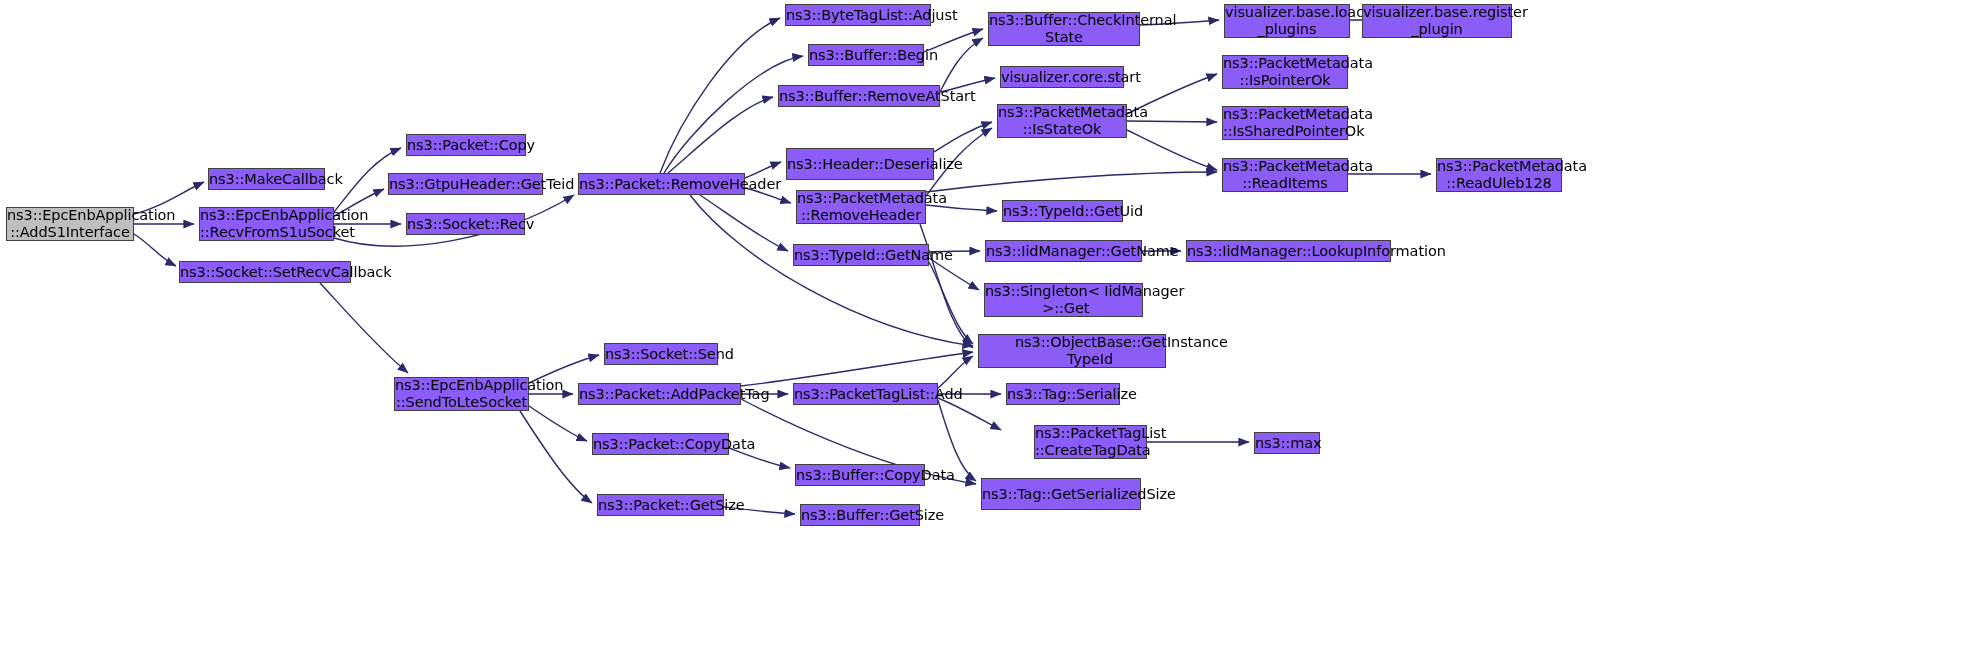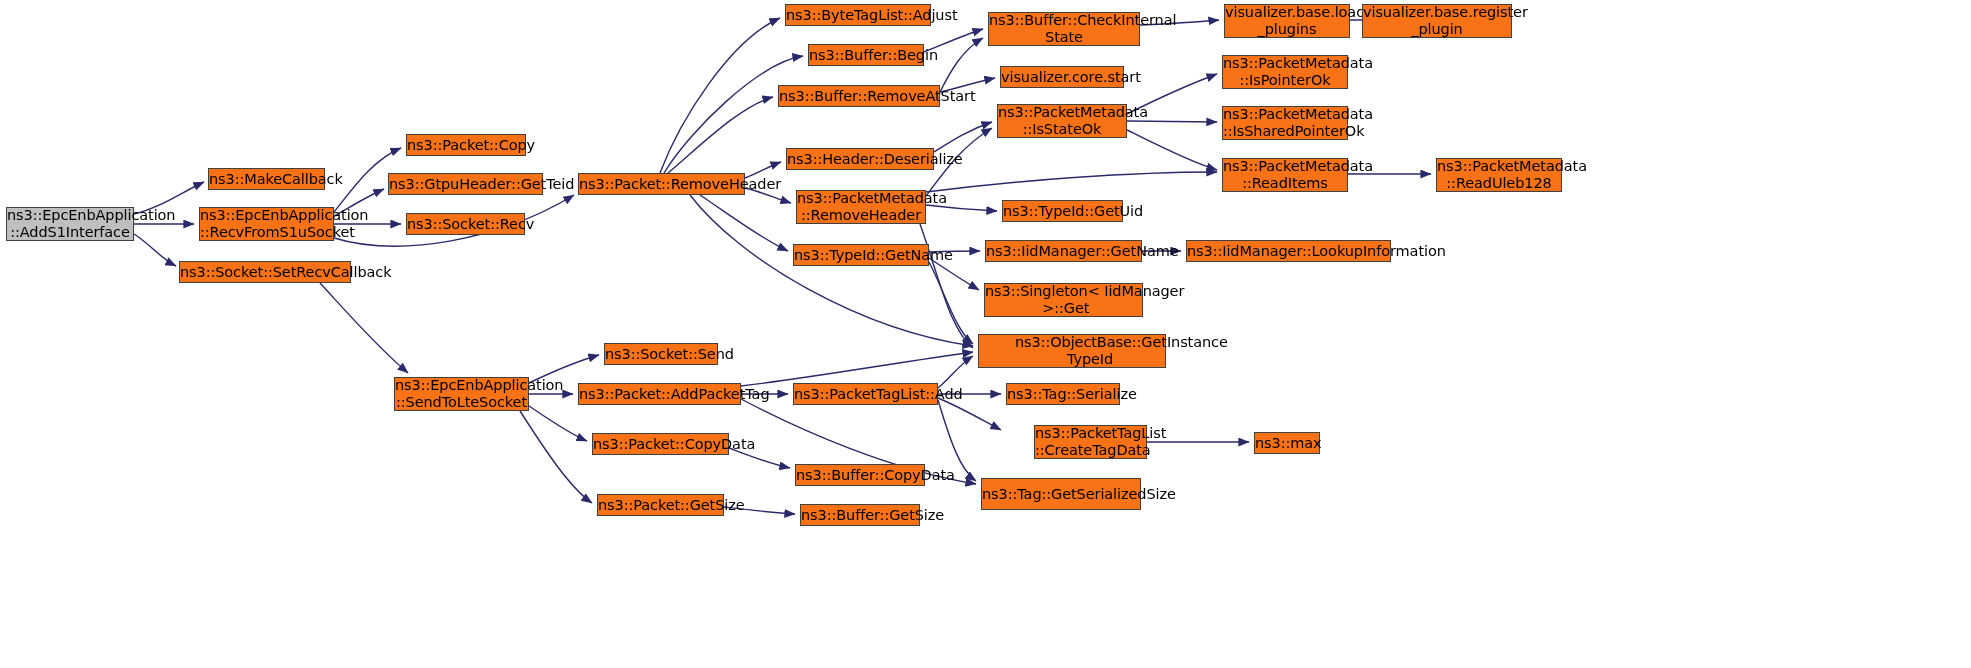--- a/index.html
+++ b/index.html
@@ -20,21 +20,21 @@
     left: 0;
     top: 0;
     width: 1971px;
     height: 668px;
     pointer-events: none;
   }
   .node {
     position: absolute;
     box-sizing: border-box;
     border: 1px solid #404040;
-    background: #f97316;
+    background: #8b5cf6;
     color: #000000;
     font-size: 14.5px;
     line-height: 17px;
     display: flex;
     align-items: center;
     justify-content: center;
     text-align: center;
     white-space: pre;
     letter-spacing: -0.1px;
   }
@@ -122,21 +122,21 @@
       <div class="node" style="left: 394px; top: 377px; width: 135px; height: 34px;"><span>ns3::EpcEnbApplication
 ::SendToLteSocket</span></div>
       <div class="node" style="left: 578px; top: 173px; width: 167px; height: 22px;"><span>ns3::Packet::RemoveHeader</span></div>
       <div class="node" style="left: 604px; top: 343px; width: 114px; height: 22px;"><span>ns3::Socket::Send</span></div>
       <div class="node" style="left: 578px; top: 383px; width: 163px; height: 22px;"><span>ns3::Packet::AddPacketTag</span></div>
       <div class="node" style="left: 592px; top: 433px; width: 137px; height: 22px;"><span>ns3::Packet::CopyData</span></div>
       <div class="node" style="left: 597px; top: 494px; width: 127px; height: 22px;"><span>ns3::Packet::GetSize</span></div>
       <div class="node" style="left: 785px; top: 4px; width: 146px; height: 22px;"><span>ns3::ByteTagList::Adjust</span></div>
       <div class="node" style="left: 808px; top: 44px; width: 116px; height: 22px;"><span>ns3::Buffer::Begin</span></div>
       <div class="node" style="left: 778px; top: 85px; width: 162px; height: 22px;"><span>ns3::Buffer::RemoveAtStart</span></div>
-      <div class="node" style="left: 786px; top: 148px; width: 148px; height: 22px;"><span>ns3::Header::Deserialize</span></div>
+      <div class="node" style="left: 786px; top: 148px; width: 148px; height: 32px;"><span>ns3::Header::Deserialize</span></div>
       <div class="node" style="left: 796px; top: 190px; width: 130px; height: 34px;"><span>ns3::PacketMetadata
 ::RemoveHeader</span></div>
       <div class="node" style="left: 793px; top: 244px; width: 136px; height: 22px;"><span>ns3::TypeId::GetName</span></div>
       <div class="node" style="left: 793px; top: 383px; width: 145px; height: 22px;"><span>ns3::PacketTagList::Add</span></div>
       <div class="node" style="left: 795px; top: 464px; width: 130px; height: 22px;"><span>ns3::Buffer::CopyData</span></div>
       <div class="node" style="left: 800px; top: 504px; width: 120px; height: 22px;"><span>ns3::Buffer::GetSize</span></div>
       <div class="node" style="left: 988px; top: 12px; width: 152px; height: 34px;"><span>ns3::Buffer::CheckInternal
 State</span></div>
       <div class="node" style="left: 1000px; top: 66px; width: 124px; height: 22px;"><span>visualizer.core.start</span></div>
       <div class="node" style="left: 997px; top: 104px; width: 130px; height: 34px;"><span>ns3::PacketMetadata

